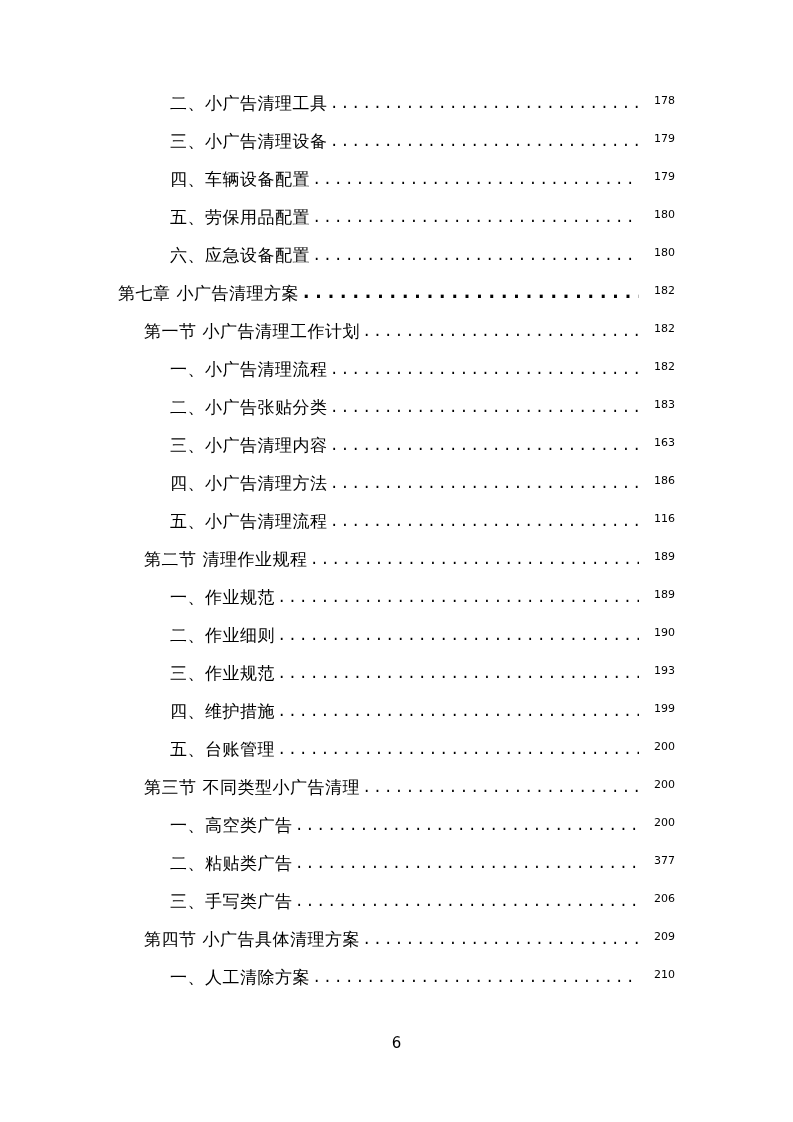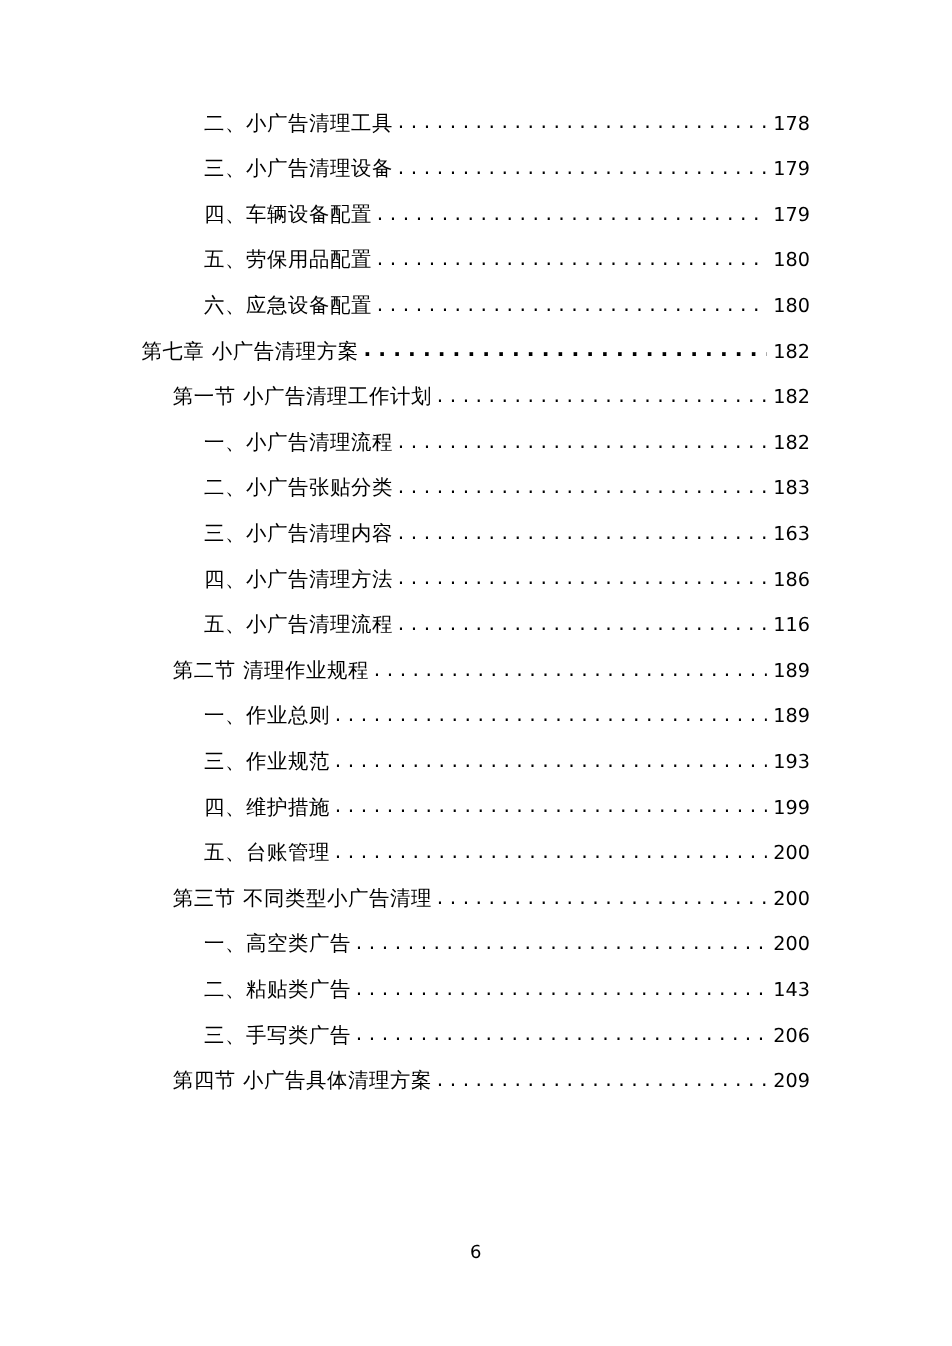--- a/index.html
+++ b/index.html
@@ -54,21 +54,21 @@
     bottom: 1px;
     white-space: nowrap;
     letter-spacing: 0px;
     font-size: 17px;
     color: #000;
   }
   .toc-entry .page-no {
     flex: 0 0 auto;
     text-align: right;
     min-width: 32px;
-    font-size: 16px;
+    font-size: 11px;
   }
   .level-chapter {
     font-weight: normal;
   }
   .level-chapter .leader::before {
     font-weight: bold;
   }
   .lv-chapter .indent { width: 0px; }
   .lv-section .indent { width: 26px; }
   .lv-item .indent { width: 52px; }
@@ -160,26 +160,32 @@
         <span class="page-no">116</span>
       </div>
       <div class="toc-entry lv-section">
         <span class="indent"></span>
         <span class="label">第二节  清理作业规程</span>
         <span class="leader"></span>
         <span class="page-no">189</span>
       </div>
       <div class="toc-entry lv-item">
         <span class="indent"></span>
-        <span class="label">一、作业总则</span>
+        <span class="label">一、作业规范</span>
         <span class="leader"></span>
         <span class="page-no">189</span>
       </div>
       <div class="toc-entry lv-item">
         <span class="indent"></span>
+        <span class="label">二、作业细则</span>
+        <span class="leader"></span>
+        <span class="page-no">190</span>
+      </div>
+      <div class="toc-entry lv-item">
+        <span class="indent"></span>
         <span class="label">三、作业规范</span>
         <span class="leader"></span>
         <span class="page-no">193</span>
       </div>
       <div class="toc-entry lv-item">
         <span class="indent"></span>
         <span class="label">四、维护措施</span>
         <span class="leader"></span>
         <span class="page-no">199</span>
       </div>
@@ -198,29 +204,35 @@
       <div class="toc-entry lv-item">
         <span class="indent"></span>
         <span class="label">一、高空类广告</span>
         <span class="leader"></span>
         <span class="page-no">200</span>
       </div>
       <div class="toc-entry lv-item">
         <span class="indent"></span>
         <span class="label">二、粘贴类广告</span>
         <span class="leader"></span>
-        <span class="page-no">143</span>
+        <span class="page-no">377</span>
       </div>
       <div class="toc-entry lv-item">
         <span class="indent"></span>
         <span class="label">三、手写类广告</span>
         <span class="leader"></span>
         <span class="page-no">206</span>
       </div>
       <div class="toc-entry lv-section">
         <span class="indent"></span>
         <span class="label">第四节  小广告具体清理方案</span>
         <span class="leader"></span>
         <span class="page-no">209</span>
+      </div>
+      <div class="toc-entry lv-item">
+        <span class="indent"></span>
+        <span class="label">一、人工清除方案</span>
+        <span class="leader"></span>
+        <span class="page-no">210</span>
       </div>
     </div>
   <div class="page-number">6</div>
 </div>
 
 </body></html>

